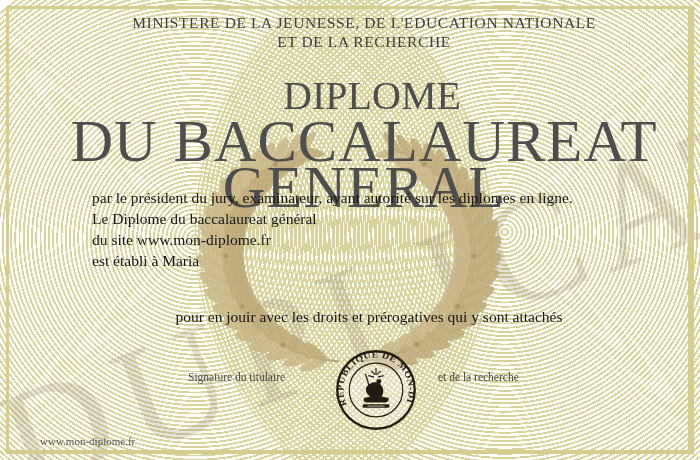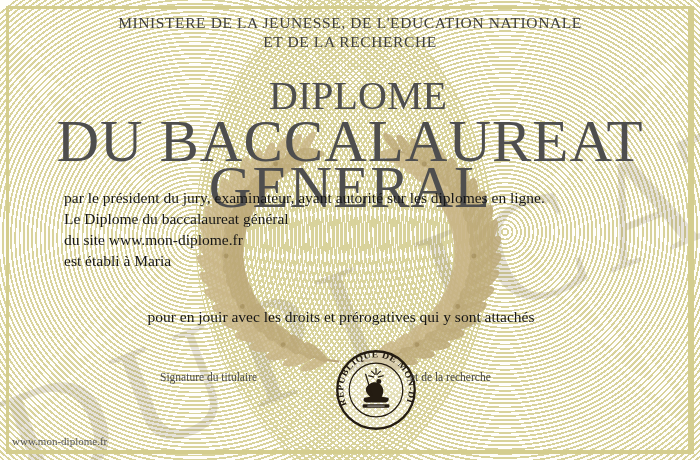--- a/index.html
+++ b/index.html
@@ -32,21 +32,21 @@
   }
   
   .wreath{position:absolute;left:0;top:0;z-index:3;opacity:0.92;}
   
   .frame{
     position:absolute;inset:6px;z-index:6;pointer-events:none;
     border-style:solid;border-color:#d4cd8e;
     border-width:3px 6px 4px 3px;
   }
   
-  .txt{position:absolute;z-index:5;}
+  .txt{position:absolute;z-index:5;padding-left:28px;}
   .header{top:13px;left:0;right:0;text-align:center;
     font-size:15.5px;line-height:19px;letter-spacing:0.6px;color:#3e3e3e;}
   .title{top:74px;left:0;right:0;text-align:center;color:#4e4e4e;}
   .title .t1{font-size:40px;line-height:44px;margin-left:16px;}
   .title .t2{font-size:59px;line-height:46px;letter-spacing:1px;}
   .bodytext{left:64px;top:187px;font-size:15.5px;line-height:21px;color:#161616;}
   .rights{left:64px;top:308px;width:472px;text-align:center;
     font-size:15.5px;color:#161616;margin-left:41px;}
   .sig{left:160px;top:371px;font-size:11.5px;color:#4a4a4a;}
   .ministry{left:410px;top:367px;font-size:11.5px;line-height:21px;color:#3f3f3f;}

